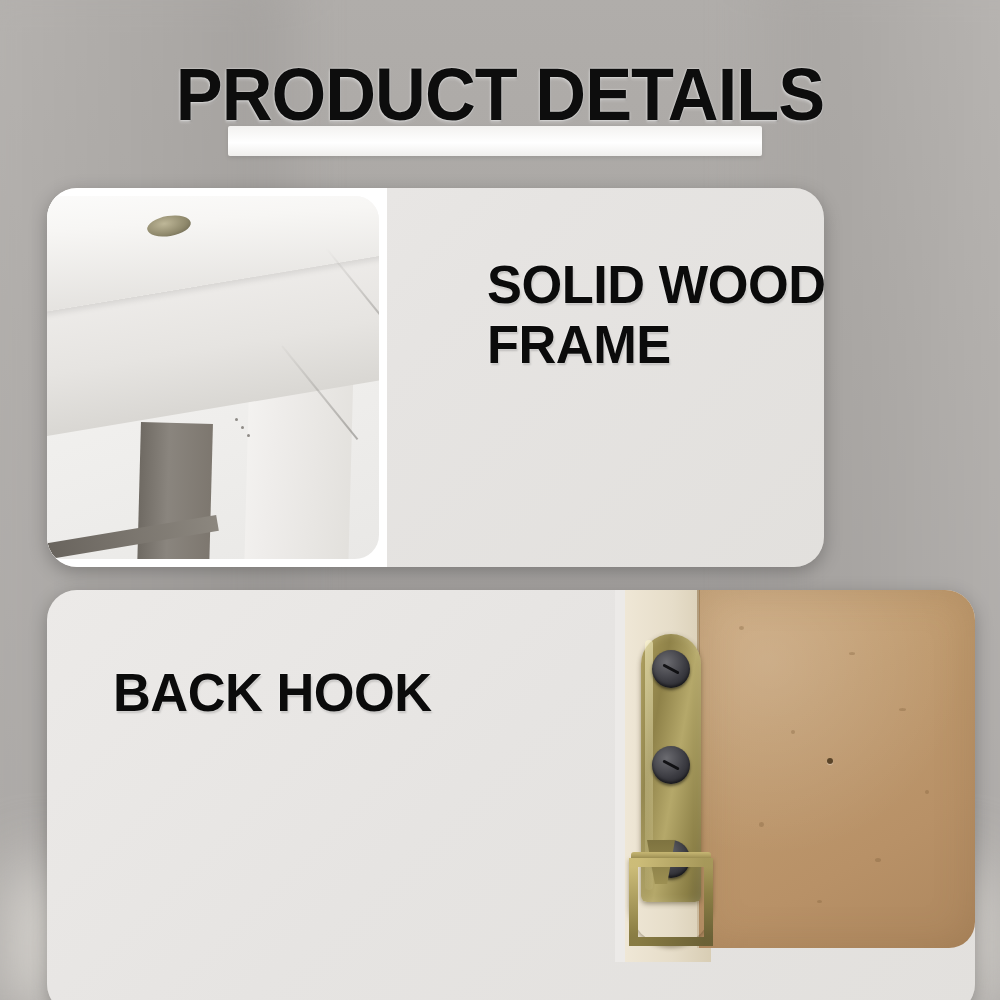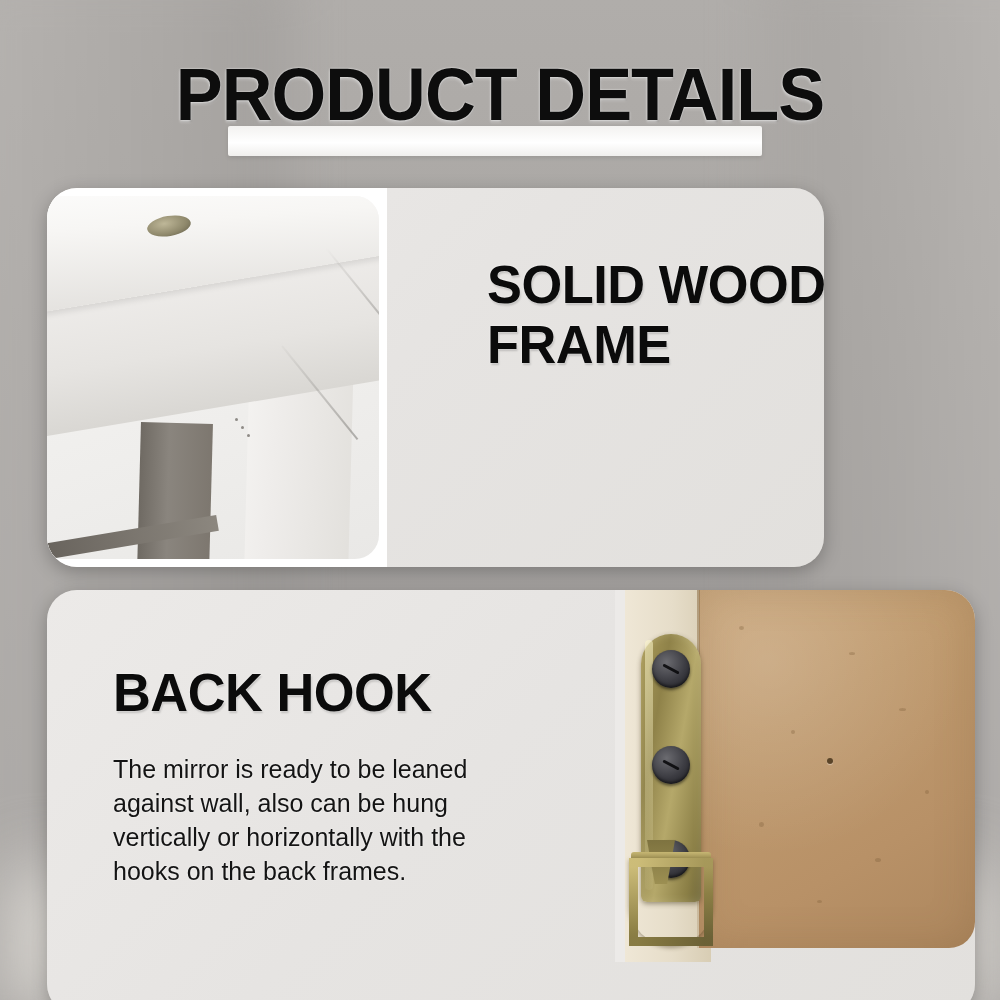--- a/index.html
+++ b/index.html
@@ -292,24 +292,20 @@
     <div id="frame-text">
       <div class="card-heading">SOLID WOOD
 FRAME</div>
     </div>
   </div>
 
   <div class="card" id="card-hook">
 
     <div id="hook-text">
       <div class="card-heading">BACK HOOK</div>
-      <div class="card-body">The mirror is ready to be leaned
-against wall, also can be hung
-vertically or horizontally with the
-hooks on the back frames.</div>
     </div>
 
     <div id="hook-photo">
       <div class="hook-card-white"></div>
       <div class="board-edge"></div>
       <div class="mdf-board">
         <div class="mdf-speck" style="left:40px;  top:36px;  width:5px; height:4px;"></div>
         <div class="mdf-speck" style="left:150px; top:62px;  width:6px; height:3px;"></div>
         <div class="mdf-speck" style="left:92px;  top:140px; width:4px; height:4px;"></div>
         <div class="mdf-speck" style="left:200px; top:118px; width:7px; height:3px;"></div>

